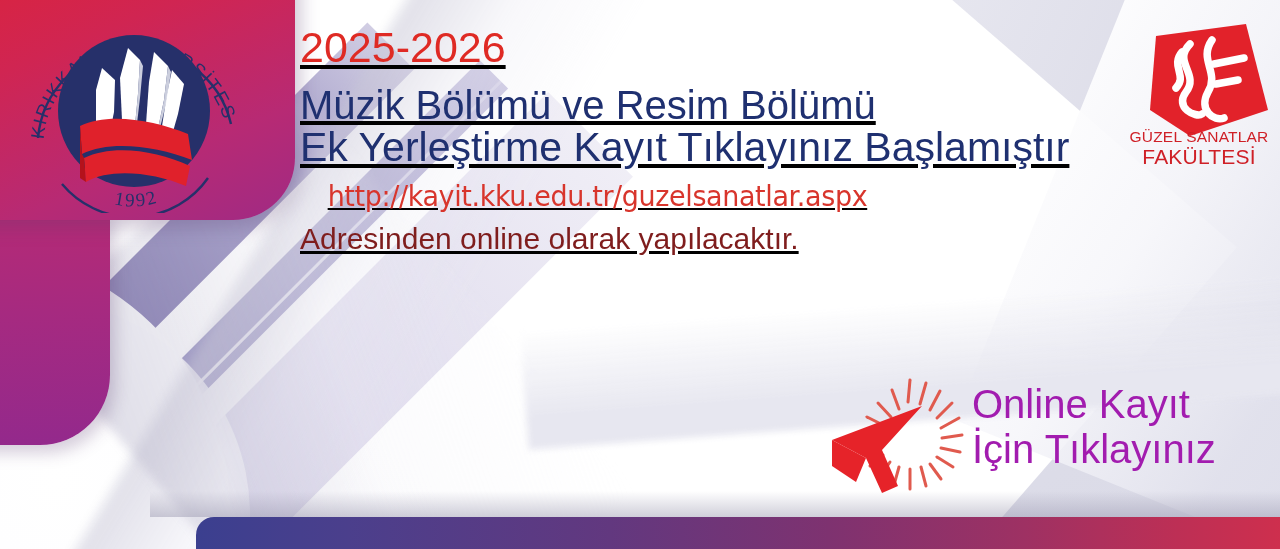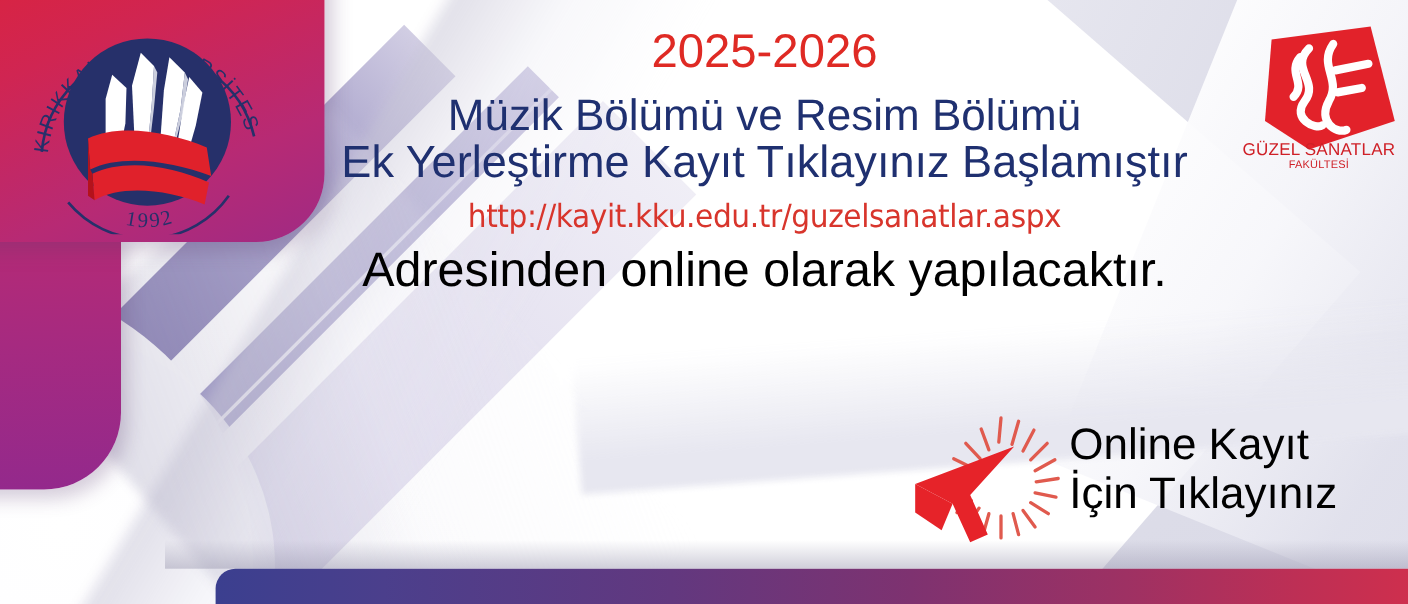--- a/index.html
+++ b/index.html
@@ -138,26 +138,27 @@
   
   .emblem{position:absolute;left:22px;top:8px;width:225px;height:205px;}
 
   
   .gsf{position:absolute;left:1128px;top:18px;width:150px;height:170px;}
   .gsf-text{
     position:absolute;left:1118px;top:128px;width:162px;
     text-align:center;color:#cf2027;line-height:1.12;
   }
   .gsf-t1{font-size:15.5px;letter-spacing:.2px;}
-  .gsf-t2{font-size:10px;letter-spacing:.2px;}
+  .gsf-t2{font-size:21px;letter-spacing:.2px;}
 
   
   .copy{
     position:absolute;left:300px;top:26px;width:790px;
-    text-align:center;
+    text-align:left;
+    text-decoration:underline;
   }
   .line-year{
     color:#df2a24;font-size:43px;line-height:1.02;
     font-weight:400;letter-spacing:0px;margin-bottom:14px;
   }
   .line-dept{
     color:#1f3070;font-size:40px;line-height:1.05;
     font-weight:400;
   }
   .line-main{
@@ -165,32 +166,32 @@
     font-weight:400;margin-bottom:12px;
   }
   .line-url{
     color:#d8352c;font-size:29px;line-height:1.05;
     font-family:"DejaVu Sans",sans-serif;
     font-weight:400;letter-spacing:-.4px;
     transform:scaleX(.93);transform-origin:50% 50%;
     margin-bottom:12px;
   }
   .line-note{
-    color:#000000;font-size:44px;line-height:1.05;
+    color:#7f1d1d;font-size:30px;line-height:1.05;
     font-weight:400;
   }
 
   
   .cta{
     position:absolute;left:826px;top:366px;width:454px;height:140px;
   }
   .cursor-wrap{position:absolute;left:0;top:0;width:150px;height:140px;}
   .cta-text{
     position:absolute;left:146px;top:16px;
-    color:#000000;font-size:40px;line-height:1.12;
+    color:#a21caf;font-size:40px;line-height:1.12;
     font-weight:400;letter-spacing:0px;white-space:nowrap;
   }
 
   
   .bottom-bar{
     position:absolute;left:196px;bottom:0;right:-6px;height:32px;
     border-radius:18px 0 0 0;
     background:linear-gradient(90deg,#3b3f8f 0%,#4b3f8c 14%,#62387f 38%,#7e3270 58%,#9e3163 76%,#bd2f55 90%,#cf2f4d 100%);
   }
   .bottom-shadow{

